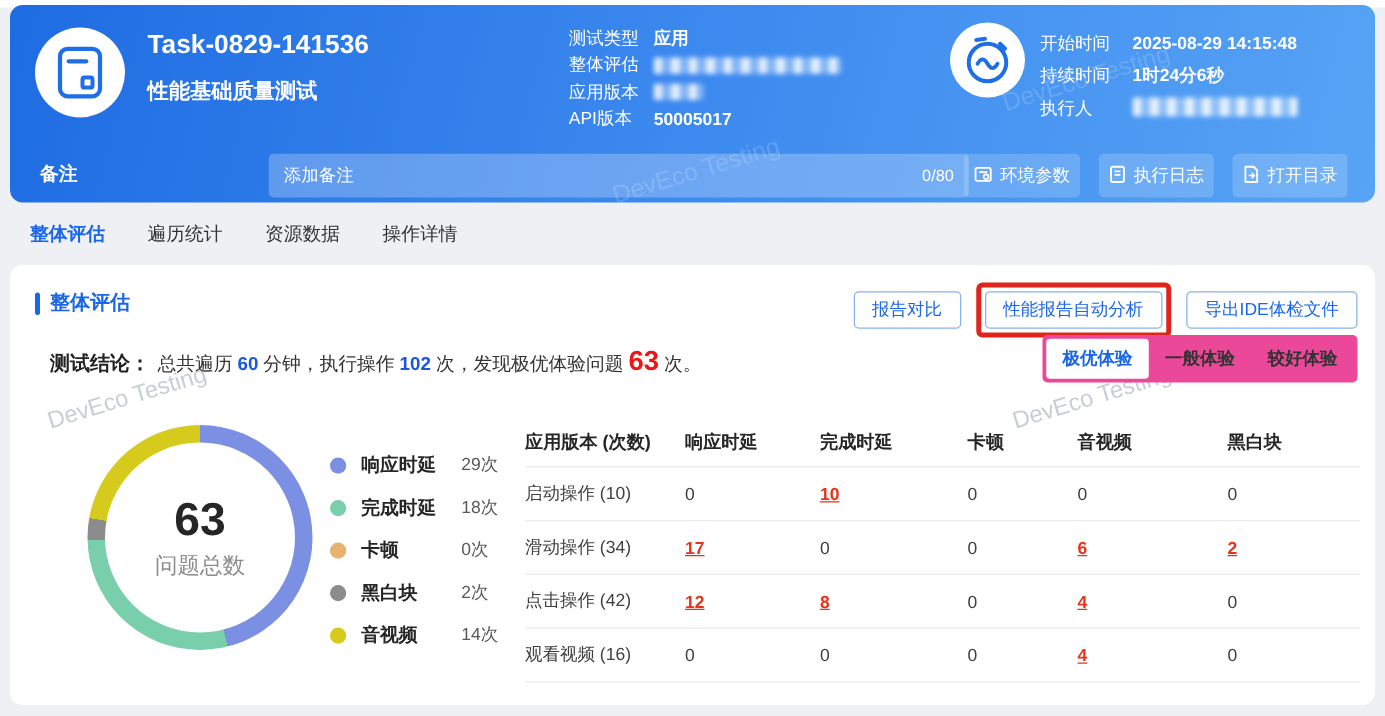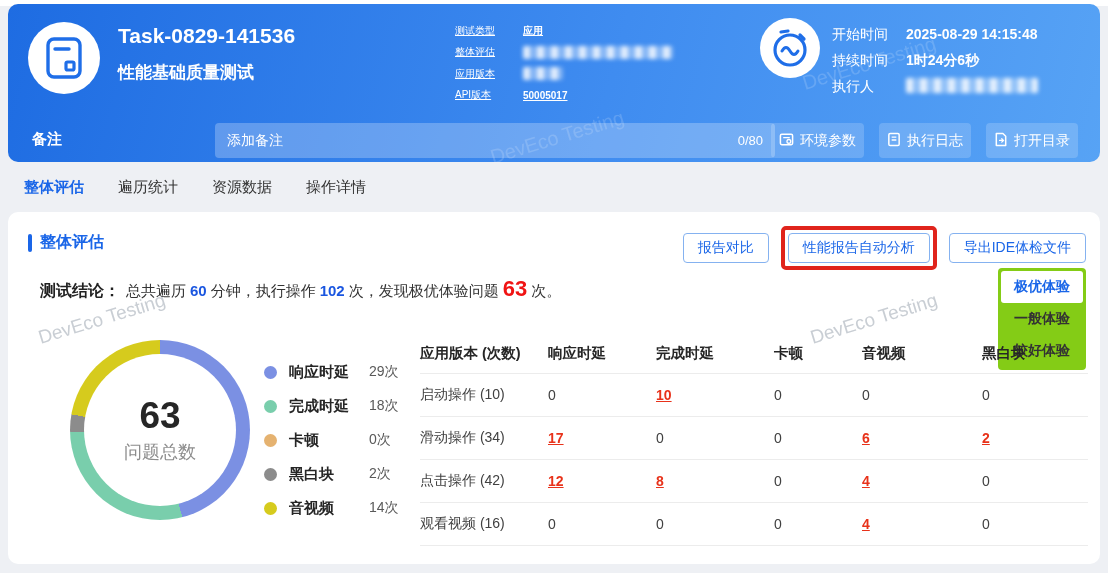--- a/index.html
+++ b/index.html
@@ -8,21 +8,21 @@
   .top-white { position:absolute; left:0; top:0; width:1108px; height:6px; background:#fff; }
 
   
   .hero { position:absolute; left:8px; top:4px; width:1092px; height:158px; border-radius:10px;
           background:linear-gradient(105deg,#1e6ce2 0%,#3f8cf0 55%,#57a3f5 100%); overflow:hidden; }
   .avatar { position:absolute; left:20px; top:18px; width:72px; height:72px; border-radius:50%; background:#fff;
             display:flex; align-items:center; justify-content:center; }
   .hero-title { position:absolute; left:110px; top:20px; font-size:21px; font-weight:bold; color:#fff; }
   .hero-sub   { position:absolute; left:110px; top:57px; font-size:17px; font-weight:bold; color:#fff; }
 
-  .info { position:absolute; left:447px; top:16px; font-size:10px; color:#fff;text-decoration:underline; }
+  .info { position:absolute; left:447px; top:16px; font-size:14px; color:#fff; }
   .info-row { display:flex; align-items:center; height:21.5px; }
   .info-row .lbl { width:68px; }
   .info-row .val { font-weight:bold; }
 
   .clock { position:absolute; left:752px; top:14px; width:60px; height:60px; border-radius:50%; background:#fff;
            display:flex; align-items:center; justify-content:center; }
   .times { position:absolute; left:824px; top:22px; font-size:14px; color:#fff; }
   .time-row { display:flex; align-items:flex-start; height:26px; }
   .time-row .lbl { width:74px; }
   .time-row .val { font-weight:bold; }
@@ -51,22 +51,22 @@
   .card { position:absolute; left:8px; top:212px; width:1092px; height:352px; border-radius:10px; background:#fff; }
   .sec-title { position:absolute; left:20px; top:20px; display:flex; align-items:center; gap:8px; }
   .sec-bar { width:4px; height:18px; background:#1a66e8; border-radius:2px; }
   .sec-text { font-size:16px; font-weight:bold; color:#1a66e8; }
 
   .top-btns { position:absolute; right:14px; top:14px; display:flex; align-items:center; gap:12px; }
   .o-btn { height:30px; padding:0 14px; background:#fff; border:1px solid #85b2f0; border-radius:4px;
            color:#1a66e8; font-size:14px; cursor:pointer; font-family:inherit; white-space:nowrap; }
   .red-box { border:4px solid #e0241c; border-radius:5px; padding:3px; }
 
-  .segmented { position:absolute; right:14px; top:56px; background:#84cc16; border-radius:4px; padding:3px;
-               display:flex;flex-direction:column; }
+  .segmented { position:absolute; right:14px; top:56px; background:#ec4899; border-radius:4px; padding:3px;
+               display:flex; }
   .seg { padding:7px 13px; font-size:14px; font-weight:bold; color:#333; cursor:pointer; border-radius:3px; white-space:nowrap; }
   .seg.active { background:#fff; color:#1a66e8; }
 
   .conclusion { position:absolute; left:32px; top:64px; font-size:15px; color:#333; display:flex; align-items:baseline; }
   .conclusion .c-label { font-size:16px; font-weight:bold; color:#222; margin-right:6px; }
   .num-blue { color:#1a56e0; font-weight:bold; margin:0 4px; }
   .num-red  { color:#f01414; font-weight:bold; font-size:22px; margin:0 4px; }
 
   .donut { position:absolute; left:62px; top:128px; width:180px; height:180px; border-radius:50%; }
   .donut-hole { position:absolute; left:14px; top:14px; width:152px; height:152px; border-radius:50%; background:#fff;

